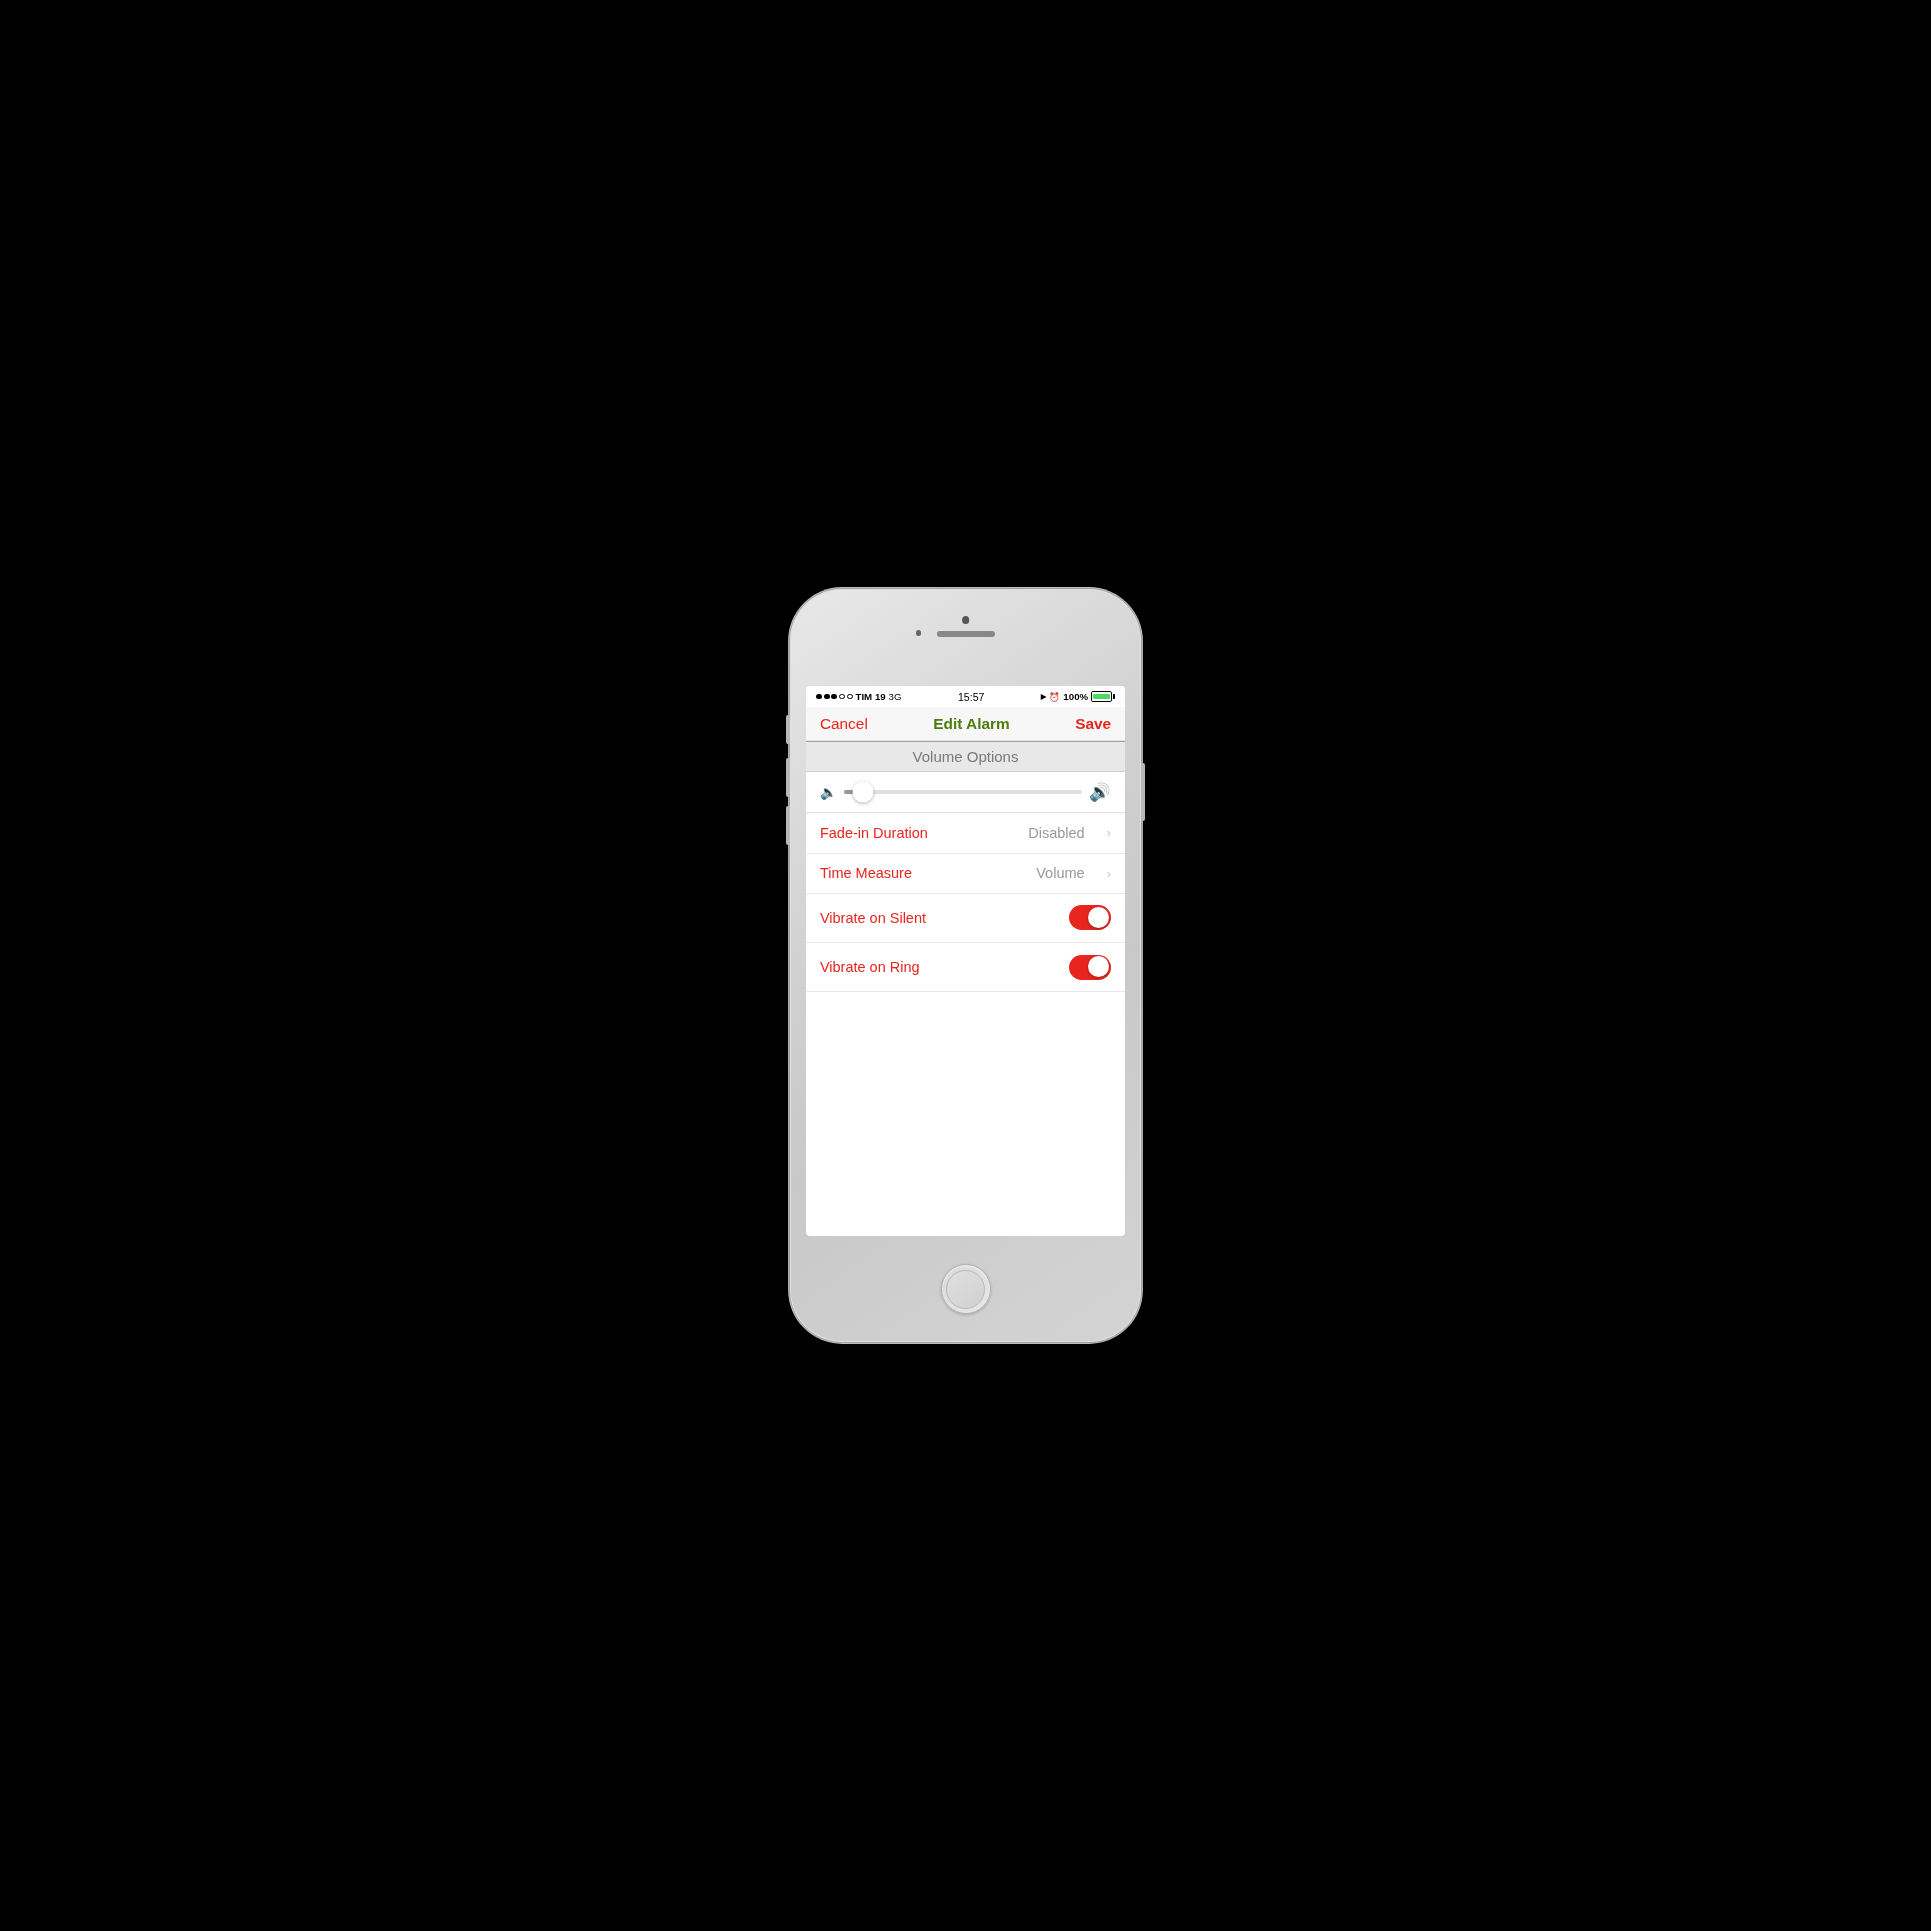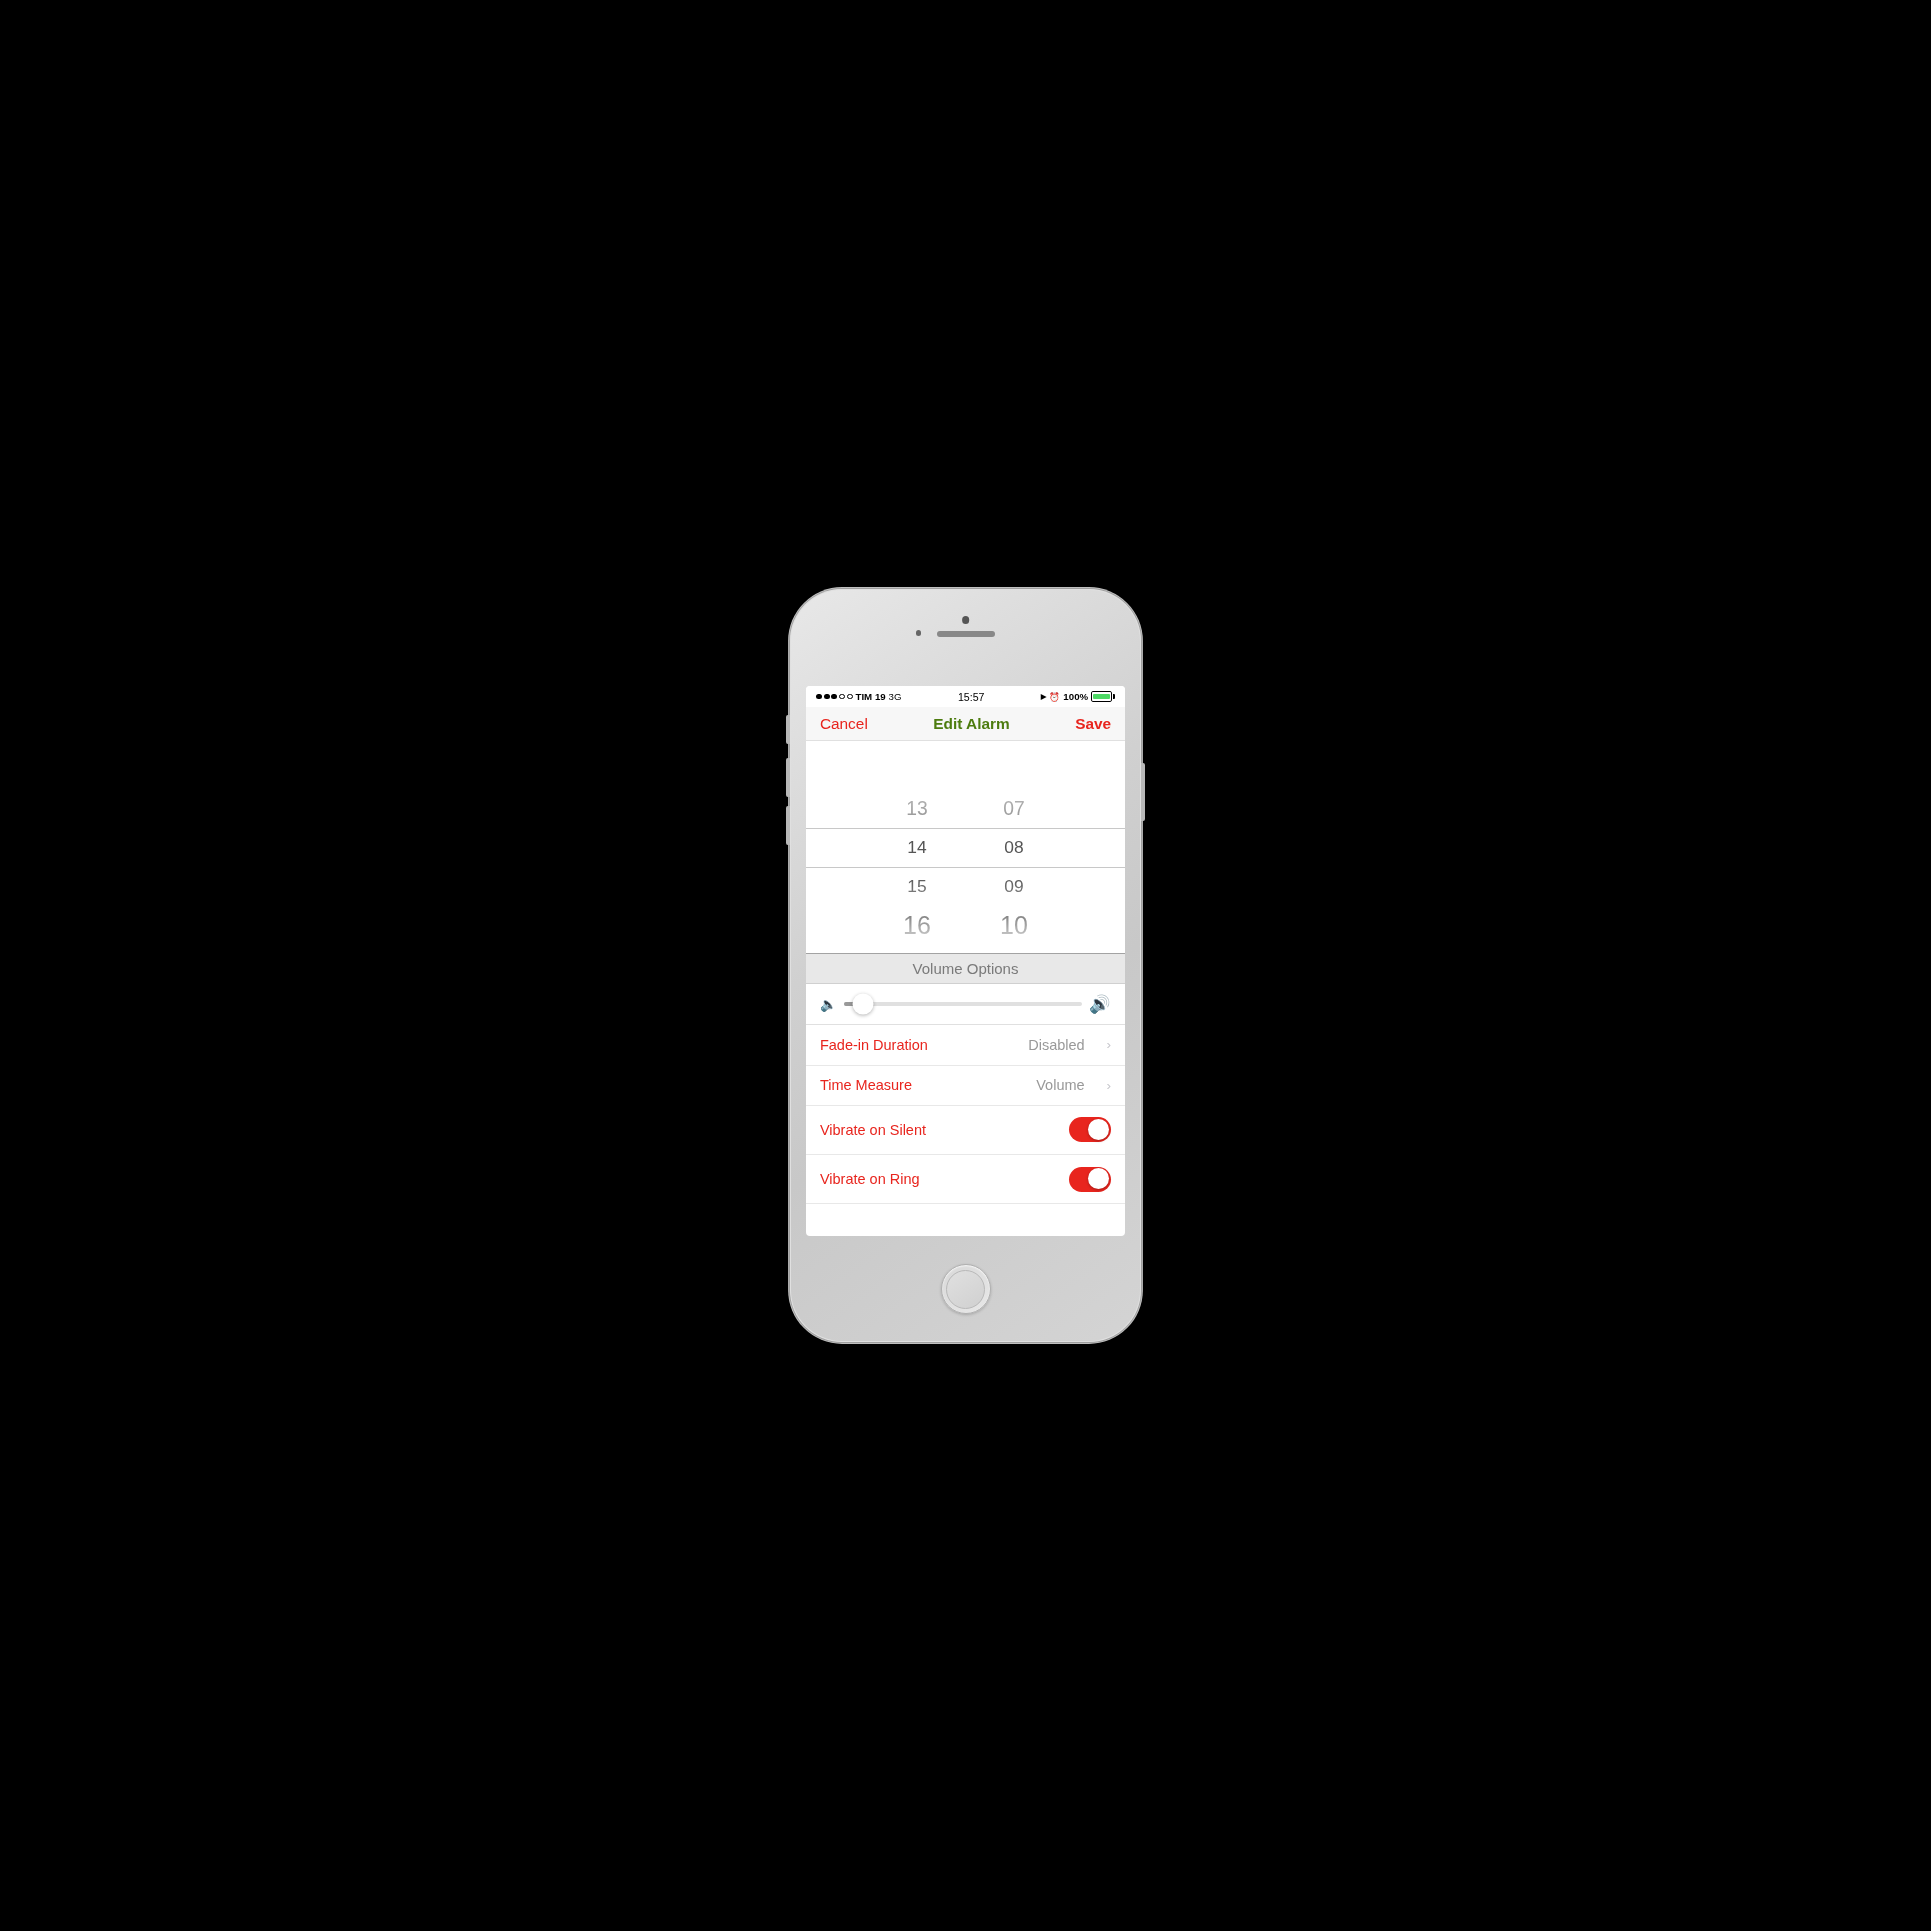--- a/index.html
+++ b/index.html
@@ -540,46 +540,20 @@
         </div>
       </div>
     </div>
 
     <div class="nav-bar">
       <span class="nav-cancel">Cancel</span>
       <span class="nav-title">Edit Alarm</span>
       <span class="nav-save">Save</span>
     </div>
 
-    <div class="time-picker">
-      <div class="picker-overlay-top"></div>
-      <div class="picker-overlay-bottom"></div>
-      <div class="picker-selection-line-top"></div>
-      <div class="picker-selection-line-bottom"></div>
-      <div class="picker-columns">
-
-        <div class="picker-col">
-          <div class="picker-item">13</div>
-          <div class="picker-item near">14</div>
-          <div class="picker-item near">15</div>
-          <div class="picker-item selected">16</div>
-          <div class="picker-item near">17</div>
-
-        </div>
-
-        <div class="picker-col">
-          <div class="picker-item">07</div>
-          <div class="picker-item near">08</div>
-          <div class="picker-item near">09</div>
-          <div class="picker-item selected">10</div>
-          <div class="picker-item near">11</div>
-
-        </div>
-      </div>
-    </div>
 
     <div class="section-header">
       <span>Volume Options</span>
     </div>
 
     <div class="volume-row">
       <span class="volume-icon-low">🔈</span>
       <div class="slider-track">
         <div class="slider-fill"></div>
         <div class="slider-thumb"></div>

